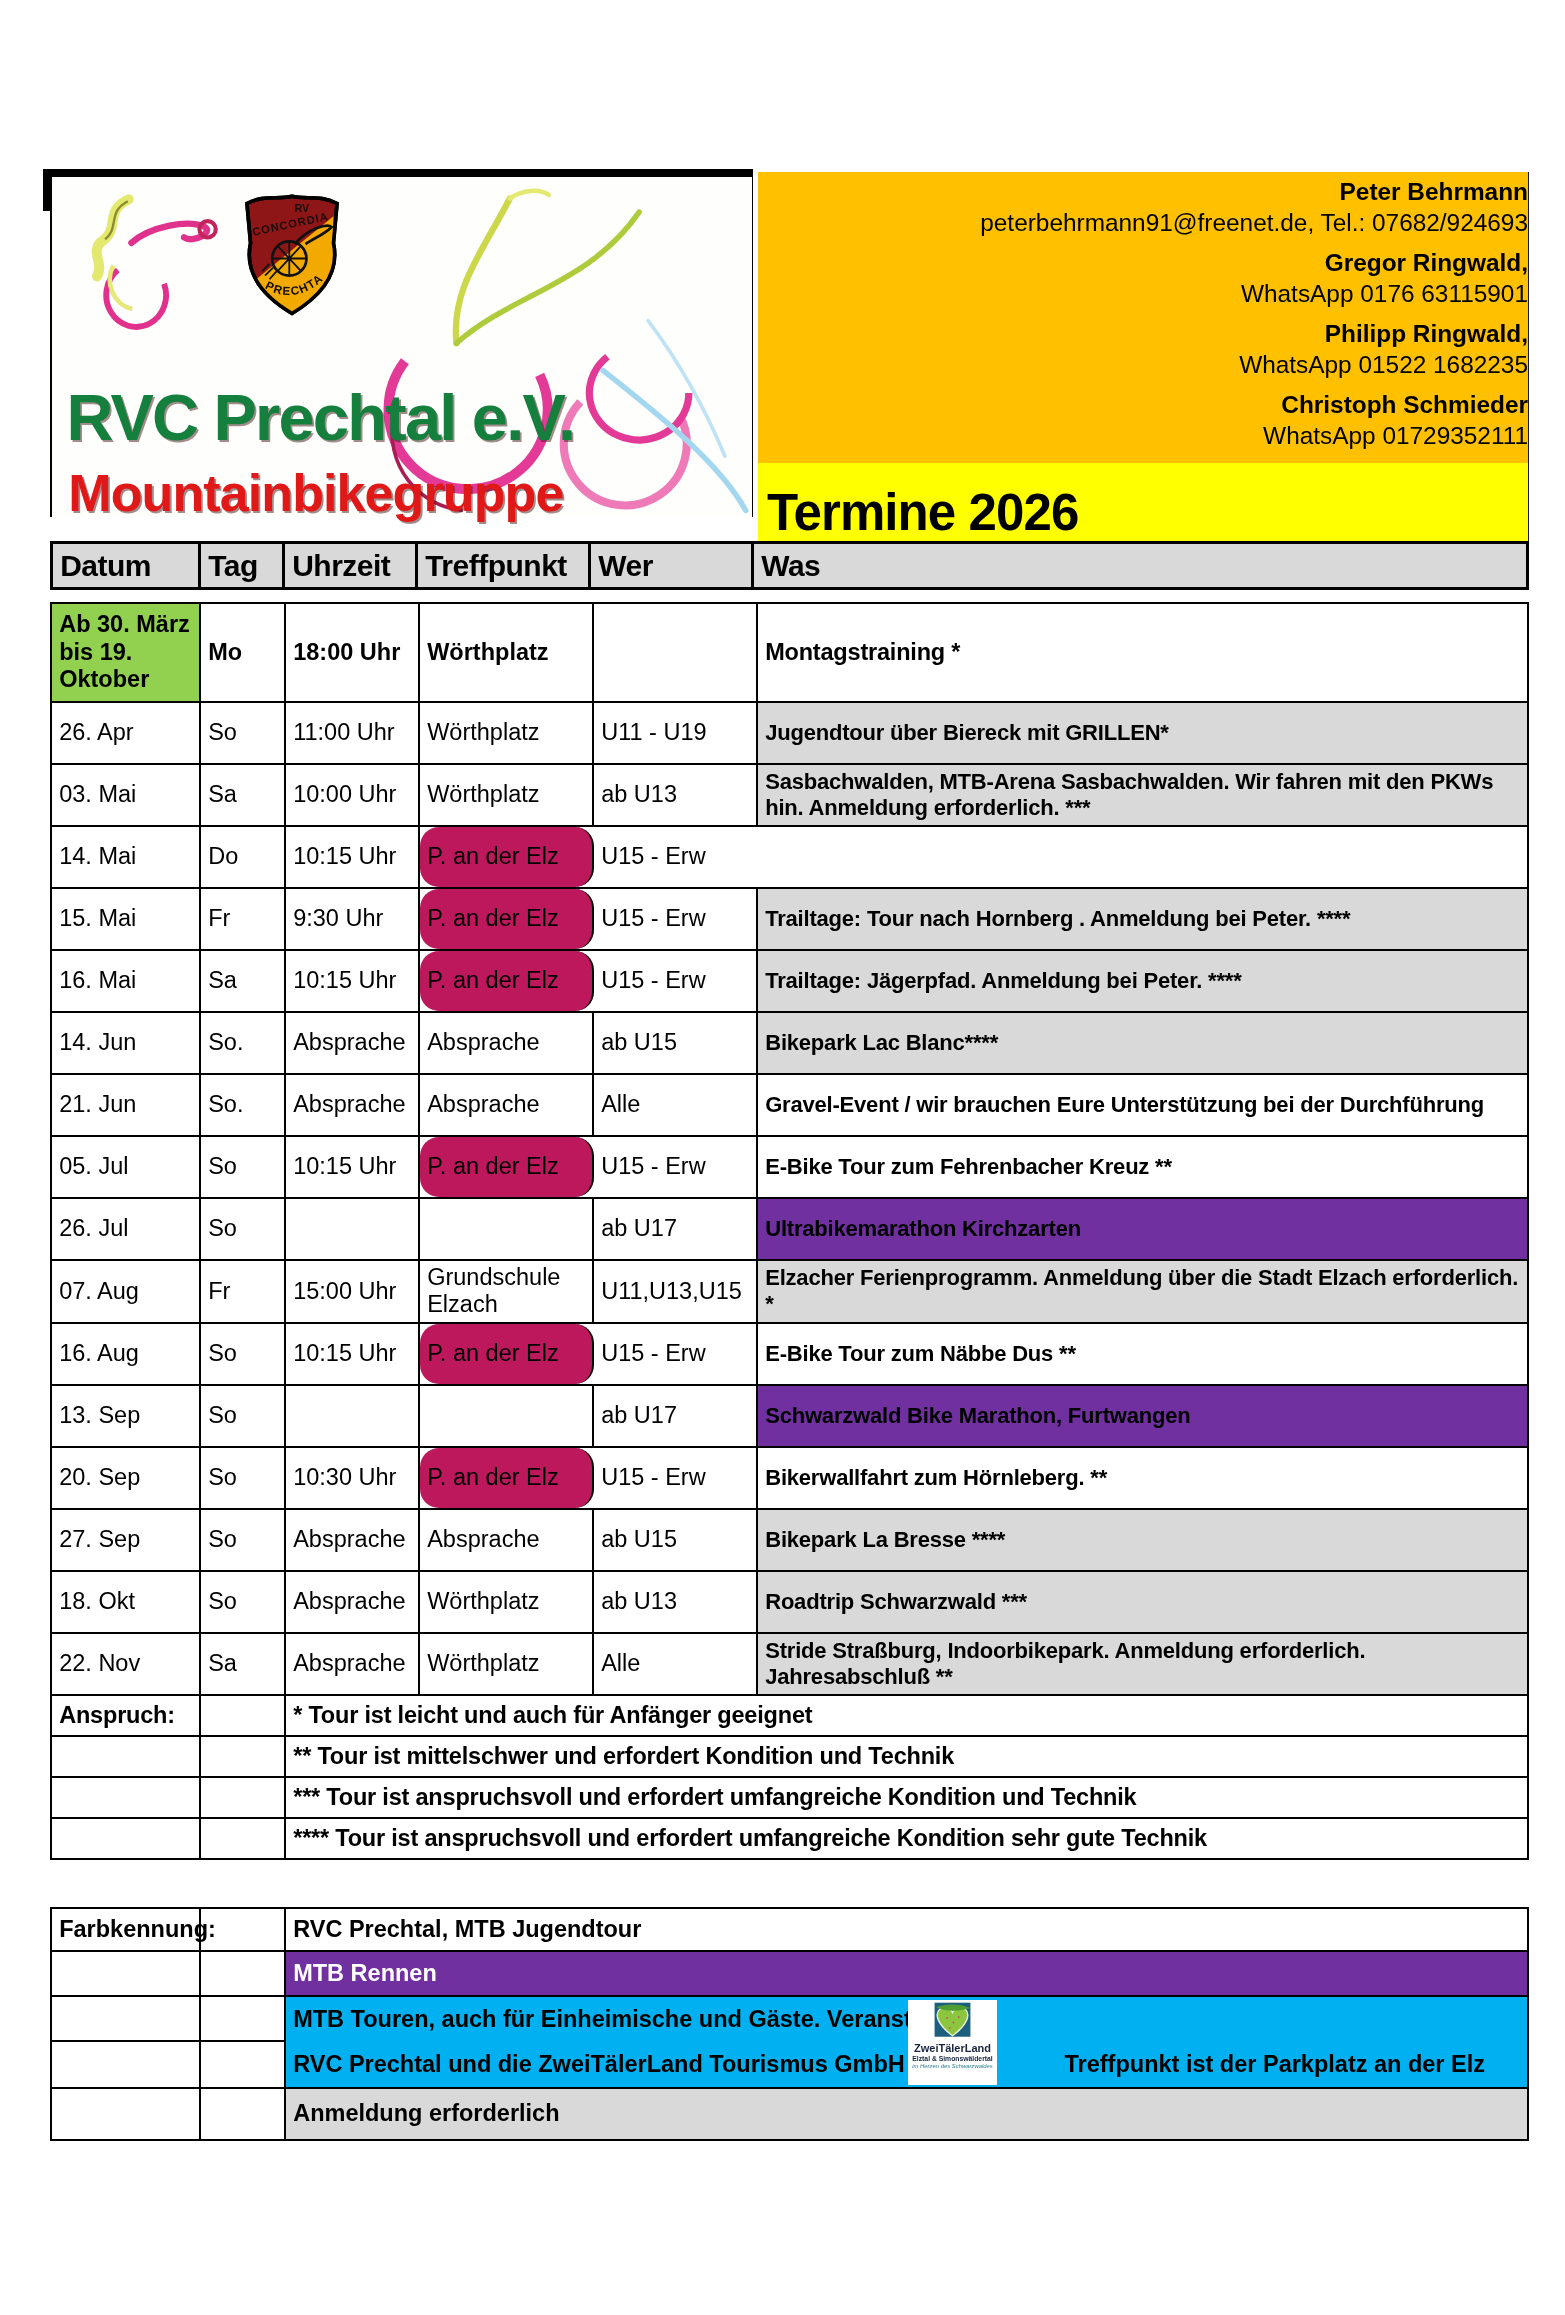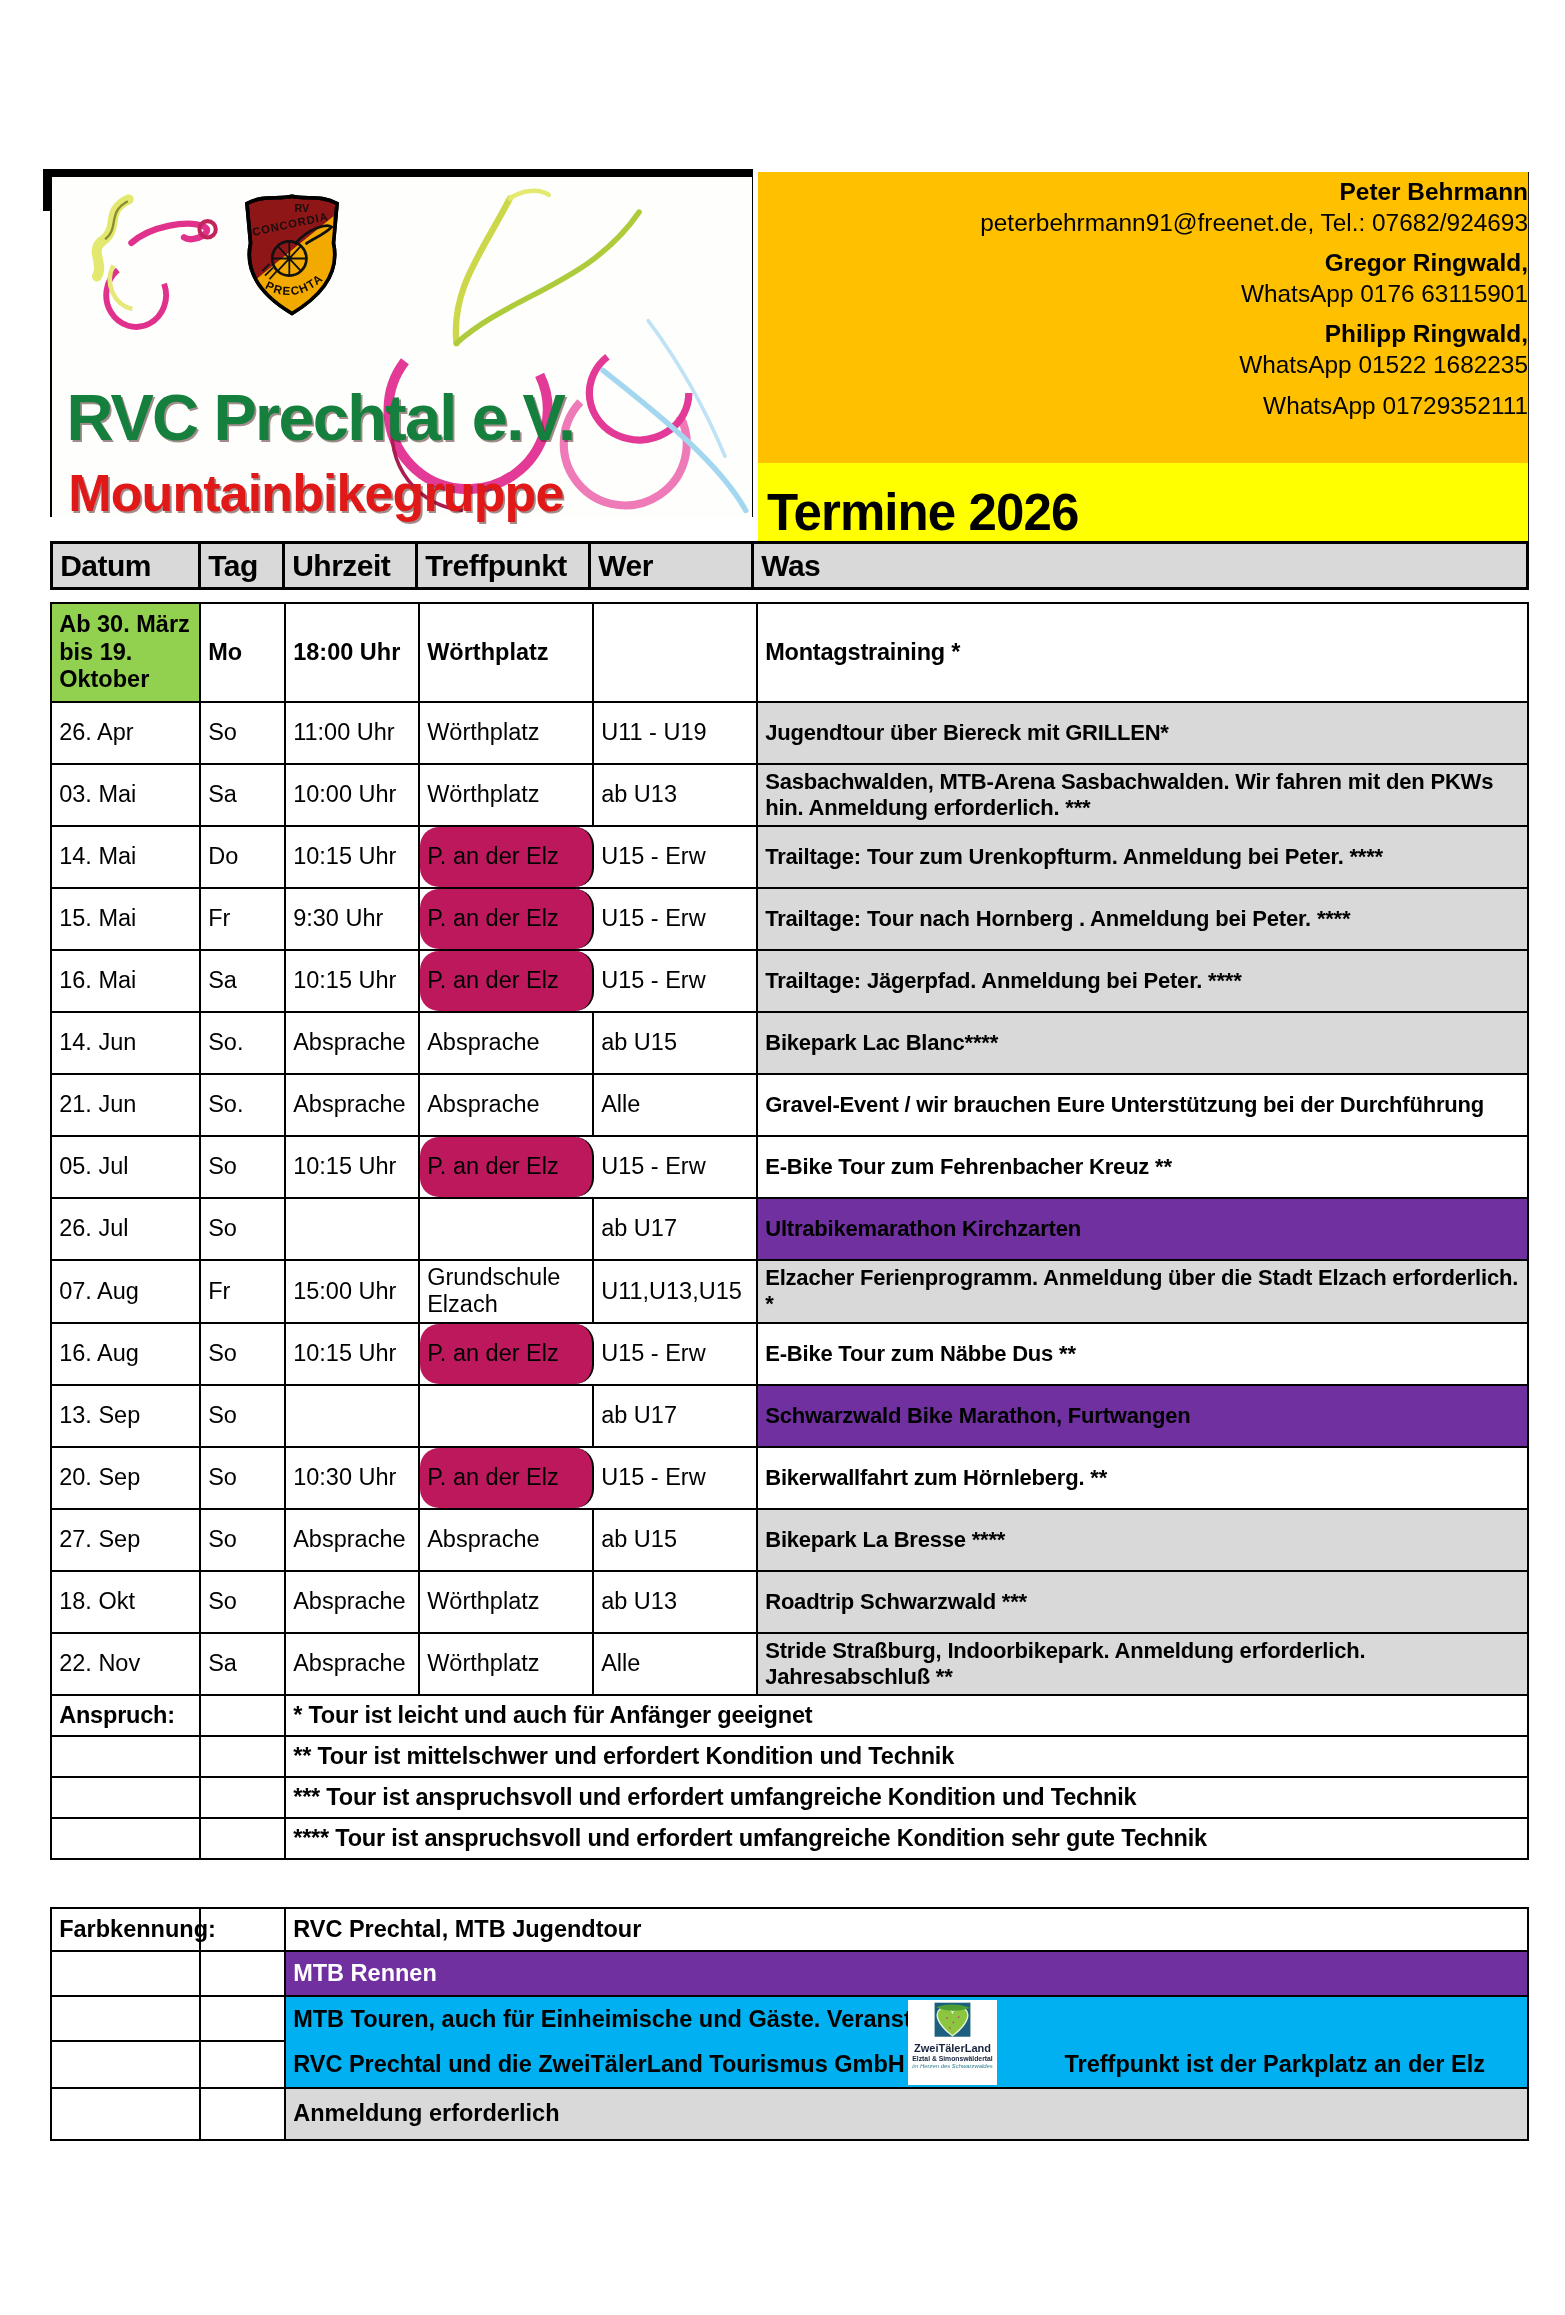--- a/index.html
+++ b/index.html
@@ -139,20 +139,21 @@
     </div>
     <div class="contact-group">
       <div class="c-name">Gregor Ringwald,</div>
       <div class="c-info">WhatsApp  0176 63115901</div>
     </div>
     <div class="contact-group">
       <div class="c-name">Philipp Ringwald,</div>
       <div class="c-info">WhatsApp  01522 1682235</div>
     </div>
     <div class="contact-group">
+      <div class="c-name">Christoph Schmieder</div>
       <div class="c-info">WhatsApp  01729352111</div>
     </div>
   </div>
 
   <div class="termine-band">
     <div class="termine-title">Termine 2026</div>
   </div>
 
   <div class="grid-header">
     <div class="hdr-cell">Datum</div>
@@ -191,21 +192,20 @@
       <div class="s-cell c-wer">ab U13</div>
       <div class="s-cell c-was cell-was bg-gray">Sasbachwalden, MTB-Arena Sasbachwalden. Wir fahren mit den PKWs hin. Anmeldung erforderlich. ***</div>
     </div>
 
     <div class="brow s-row">
       <div class="s-cell c-datum bg-white">14. Mai</div>
       <div class="s-cell c-tag">Do</div>
       <div class="s-cell c-uhrzeit">10:15 Uhr</div>
       <div class="s-cell c-treffpunkt bg-blue">P. an der Elz</div>
       <div class="s-cell c-wer">U15 - Erw</div>
-      <div class="s-cell c-was cell-was bg-gray">Trailtage: Tour zum Urenkopfturm. Anmeldung bei Peter. ****</div>
     </div>
 
     <div class="brow s-row">
       <div class="s-cell c-datum bg-white">15. Mai</div>
       <div class="s-cell c-tag">Fr</div>
       <div class="s-cell c-uhrzeit">9:30 Uhr</div>
       <div class="s-cell c-treffpunkt bg-blue">P. an der Elz</div>
       <div class="s-cell c-wer">U15 - Erw</div>
       <div class="s-cell c-was cell-was bg-gray">Trailtage: Tour nach Hornberg . Anmeldung bei Peter. ****</div>
     </div>

